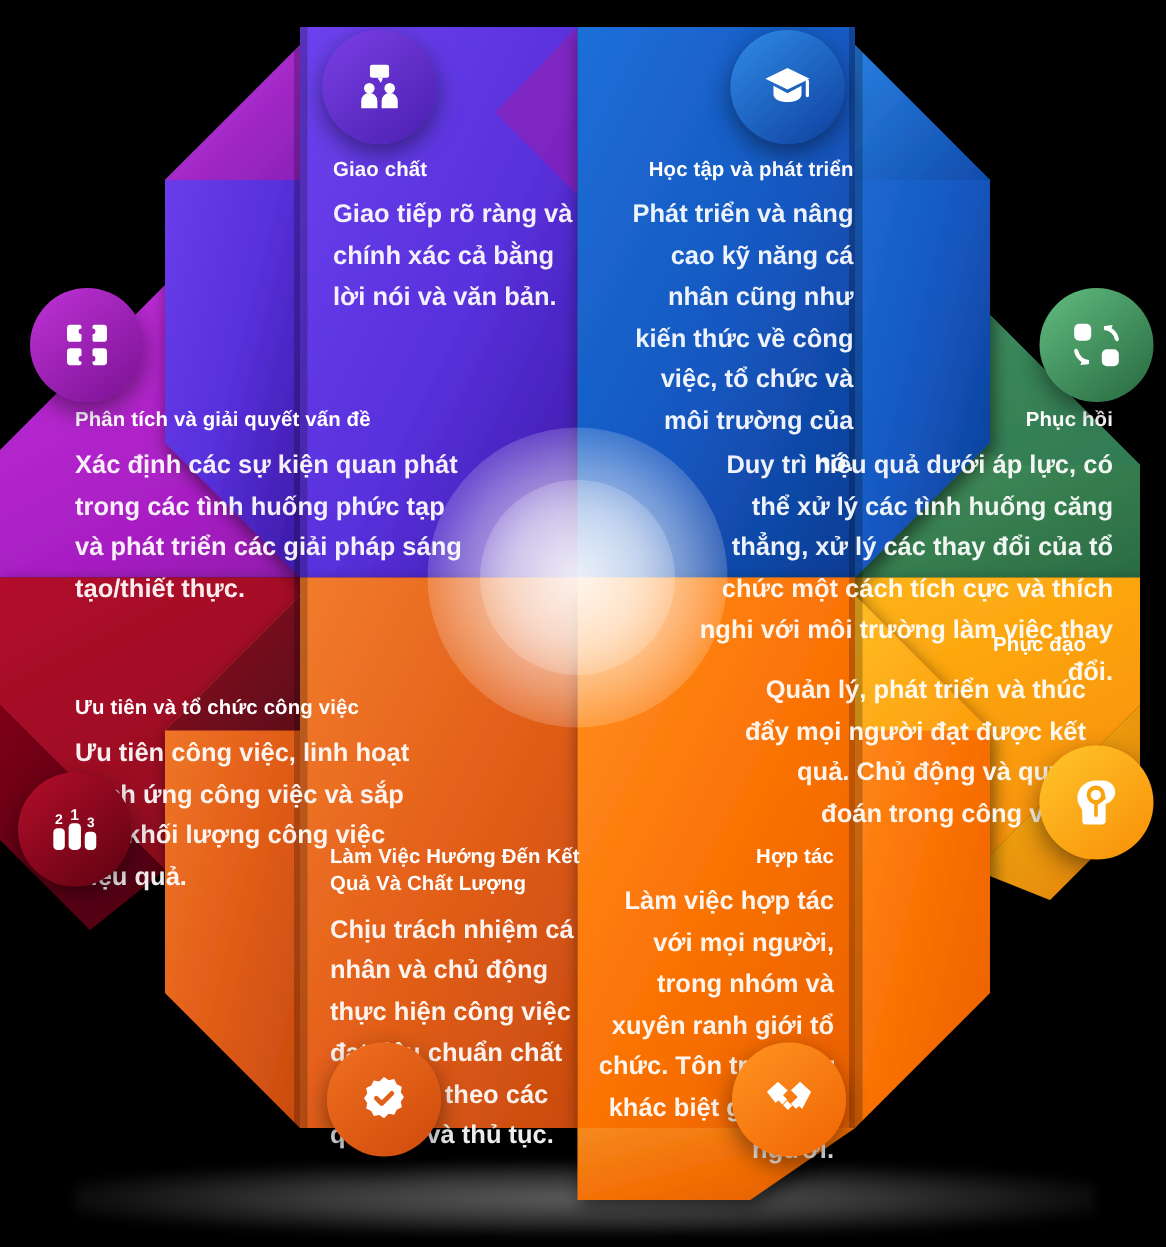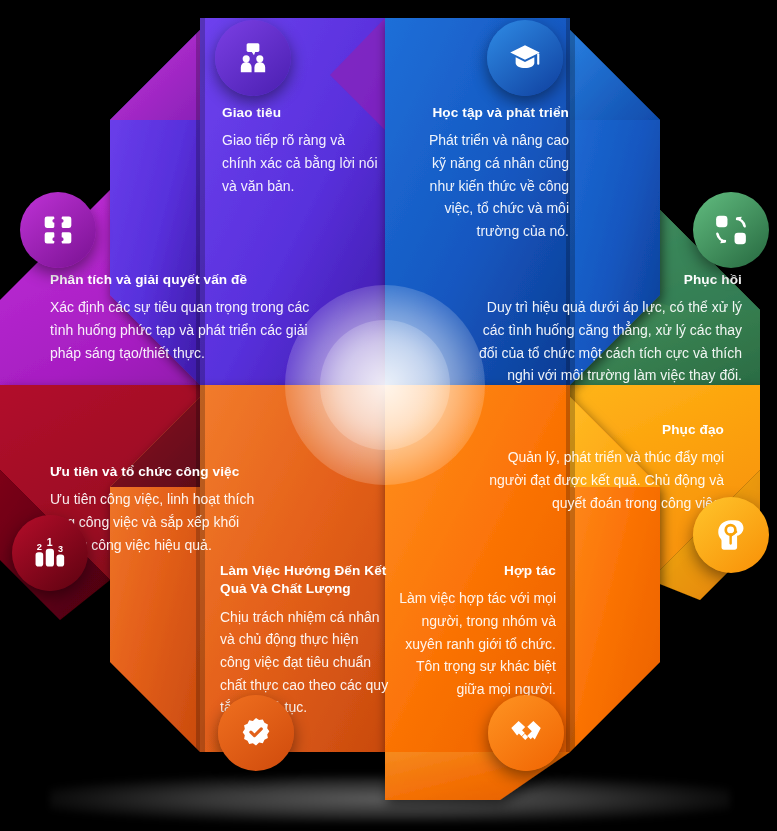--- a/index.html
+++ b/index.html
@@ -33,21 +33,21 @@
   }
   .badge svg{ width:34px; height:34px; fill:#fff; display:block; }
 
   
   .txt{ position:absolute; z-index:25; width:200px; }
   .txt h3{
     font-size:13.6px; font-weight:700; color:#fff;
     line-height:1.35; margin-bottom:7px; letter-spacing:.1px;
   }
   .txt p{
-    font-size:14px; font-weight:400; line-height:1.62;
+    font-size:17px; font-weight:700; line-height:1.62;
     color:rgba(255,255,255,.93);
   }
   .ta-left  { text-align:left; }
   .ta-right { text-align:right; }
 
   
   .center-glow{
     position:absolute; left:285px; top:285px; width:200px; height:200px;
     border-radius:50%;
     background:radial-gradient(circle at 50% 50%,
@@ -326,37 +326,37 @@
 
   <div class="badge" style="left:488px;top:695px;background:linear-gradient(140deg,#ff9422,#f06402);">
     <svg viewBox="0 0 24 24" aria-hidden="true">
       <path d="M1.6 8.4 6.8 3.6l4.6 4.2-2.2 2.2 2 2-2.3 2.3-1.9-1.9-1.3 1.3z"></path>
       <path d="M22.4 8.4 17.2 3.6l-4.3 4 3.2 3.2-3.2 3.2 2.4 2.4 1.4-1.4 1.5 1.5z"></path>
       <path d="M11.2 12.6l2.3 2.3-2 2-2.3-2.3z"></path>
     </svg>
   </div>
 
   <div class="txt ta-left" style="left:222px;top:104px;width:160px;">
-    <h3>Giao tiêu</h3>
+    <h3>Giao chất</h3>
     <p>Giao tiếp rõ ràng và chính xác cả bằng lời nói và văn bản.</p>
   </div>
 
   <div class="txt ta-right" style="left:398px;top:104px;width:156px;margin-left:15px;">
     <h3>Học tập và phát triển</h3>
     <p>Phát triển và nâng cao kỹ năng cá nhân cũng như kiến thức về công việc, tổ chức và môi trường của nó.</p>
   </div>
 
   <div class="txt ta-right" style="left:462px;top:271px;width:280px;">
     <h3>Phục hồi</h3>
     <p>Duy trì hiệu quả dưới áp lực, có thể xử lý các tình huống căng thẳng, xử lý các thay đổi của tổ chức một cách tích cực và thích nghi với môi trường làm việc thay đổi.</p>
   </div>
 
   <div class="txt ta-left" style="left:50px;top:271px;width:270px;">
     <h3>Phân tích và giải quyết vấn đề</h3>
-    <p>Xác định các sự tiêu quan trọng trong các tình huống phức tạp và phát triển các giải pháp sáng tạo/thiết thực.</p>
+    <p>Xác định các sự kiện quan phát trong các tình huống phức tạp và phát triển các giải pháp sáng tạo/thiết thực.</p>
   </div>
 
   <div class="txt ta-left" style="left:50px;top:421px;width:226px;margin-top:42px;">
     <h3>Ưu tiên và tổ chức công việc</h3>
     <p>Ưu tiên công việc, linh hoạt thích ứng công việc và sắp xếp khối lượng công việc hiệu quả.</p>
   </div>
 
   <div class="txt ta-right" style="left:488px;top:421px;width:236px;">
     <h3>Phục đạo</h3>
     <p>Quản lý, phát triển và thúc đẩy mọi người đạt được kết quả. Chủ động và quyết đoán trong công việc.</p>

